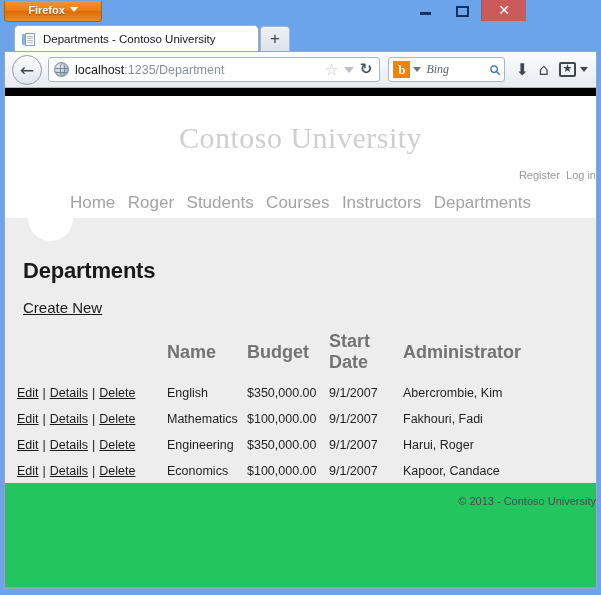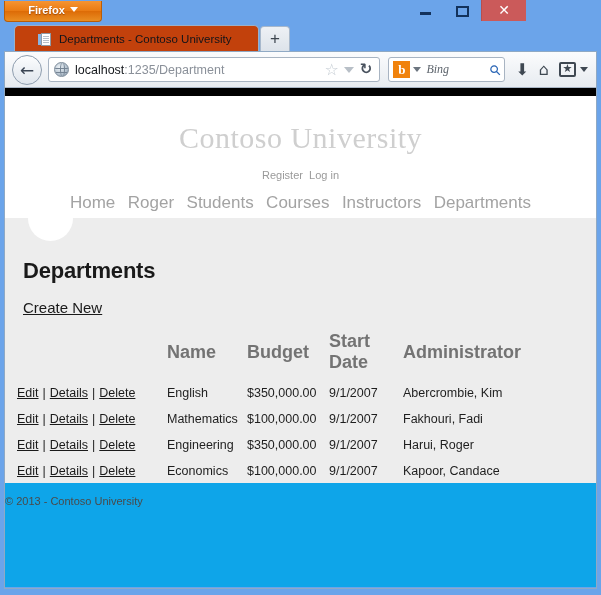--- a/index.html
+++ b/index.html
@@ -108,28 +108,28 @@
     position: absolute;
     left: 0; top: 22px;
     width: 601px;
     height: 30px;
   }
   .tab {
     position: absolute;
     left: 14px; top: 3px;
     width: 245px;
     height: 27px;
-    background: #c2410c;
+    background: #ffffff;
     border: 1px solid #9ab0c8;
     border-bottom: none;
     border-radius: 5px 5px 0 0;
     box-sizing: border-box;
     display: flex;
     align-items: center;
-    padding-left: 23px;
+    padding-left: 7px;
     cursor: pointer;
   }
   .tab-favicon {
     width: 15px; height: 15px;
     flex: 0 0 auto;
     margin-right: 6px;
     position: relative;
   }
   .tab-favicon .pg {
     position: absolute;
@@ -389,21 +389,21 @@
   }
   .brand {
     text-align: center;
     padding-top: 25px;
     font-family: "Liberation Serif", serif;
     font-size: 30px;
     color: #cfcfcf;
     letter-spacing: 0.5px;
   }
   .authlinks {
-    text-align: center;
+    text-align: right;
     margin-top: 14px;
     font-size: 11px;
     color: #999999;
   }
   .authlinks a {
     color: #9a9a9a;
     text-decoration: none;
     cursor: pointer;
   }
   .mainnav {
@@ -478,23 +478,23 @@
     white-space: nowrap;
   }
   table.dept a {
     color: #1a1a1a;
     text-decoration: underline;
     cursor: pointer;
   }
   .sep { padding: 0 4px; text-decoration: none; }
 
   .site-footer {
-    background: #0ea5e9;
+    background: #22c55e;
     height: 104px;
-    text-align: left;
+    text-align: right;
     padding-top: 12px;
     box-sizing: border-box;
   }
   .site-footer p {
     margin: 0;
     font-size: 11px;
     color: #4a4a4a;
   }
 
   

